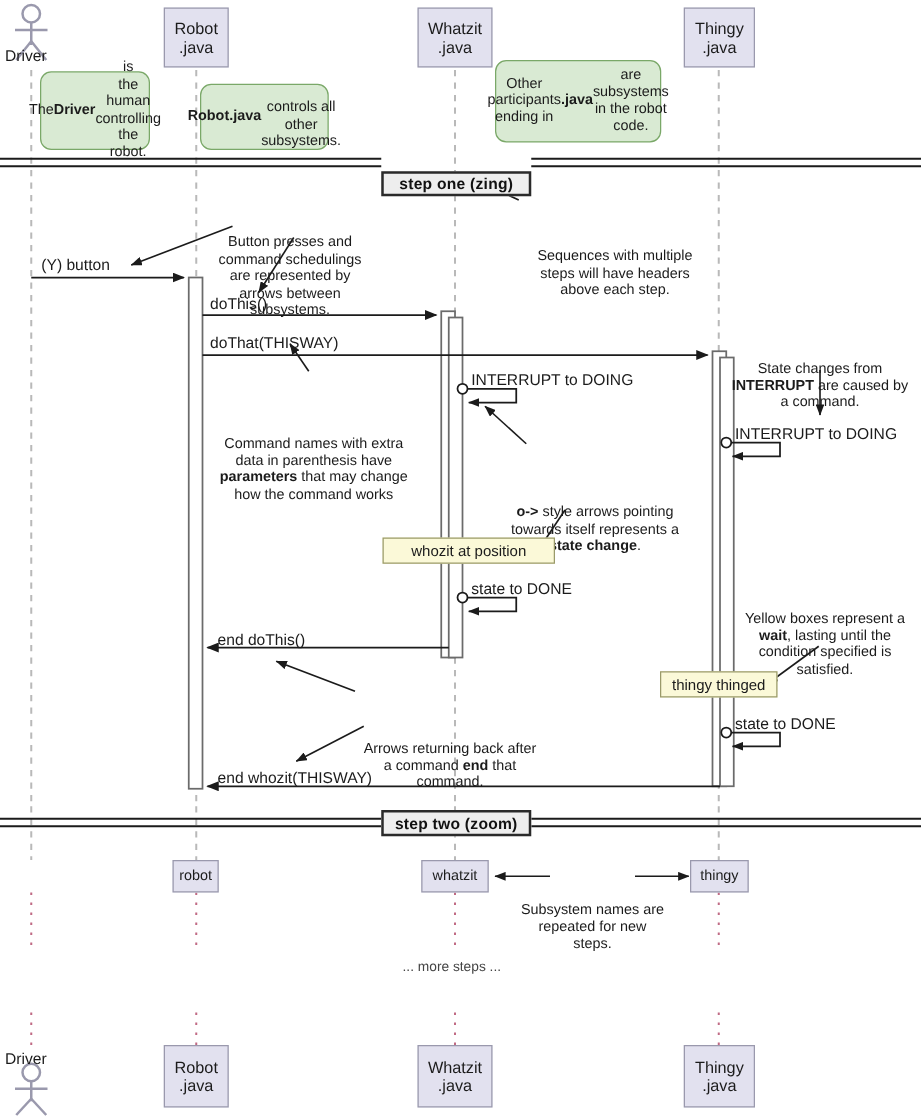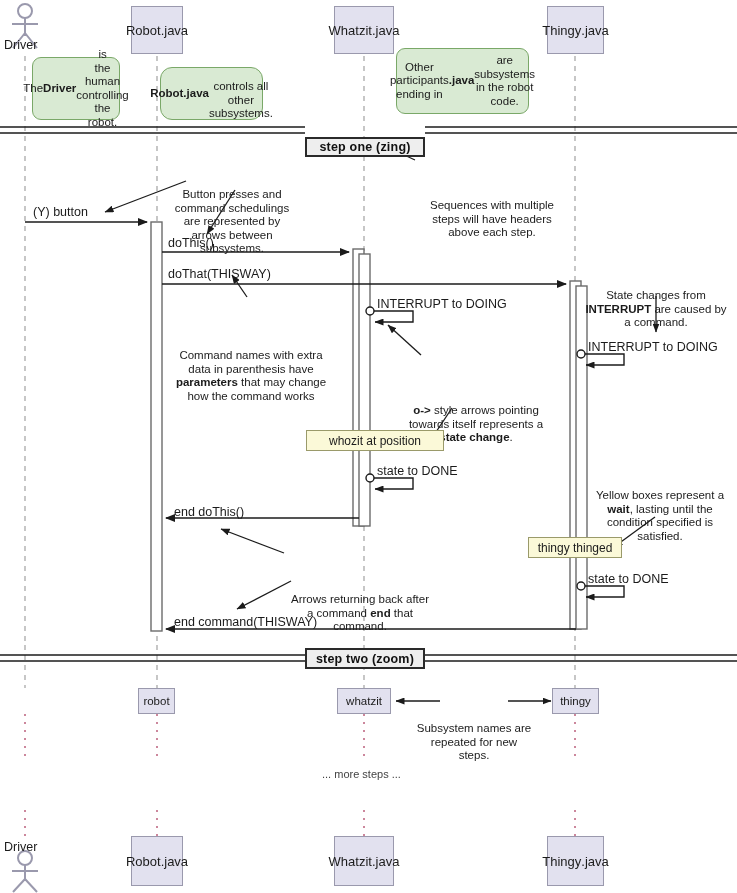--- a/index.html
+++ b/index.html
@@ -19,21 +19,21 @@
     display:flex;align-items:center;justify-content:center;
     padding:3px 5px;box-sizing:border-box;
   }
   .annot{
     position:absolute;font-size:11.5px;line-height:13.5px;
     text-align:center;color:#1b1b1b;margin-top:46px;
   }
   .pbox{
     position:absolute;background:#e2e1ef;border:1px solid #9a99ad;
     font-size:13px;line-height:15px;text-align:center;color:#1b1b1b;
-    display:flex;align-items:center;justify-content:center;
+    display:flex;flex-direction:column;align-items:center;justify-content:center;
     box-sizing:border-box;
   }
   .pbox.small{font-size:11.5px;line-height:13px;}
   .stepbar{
     position:absolute;background:#eeeeee;border:2px solid #2a2a2a;
     font-size:12.5px;font-weight:bold;color:#111;
     display:flex;align-items:center;justify-content:center;
     box-sizing:border-box;letter-spacing:.2px;
   }
   .wait{
@@ -181,21 +181,21 @@
   <div class="pbox" style="left:334px;top:6px;width:60px;height:48px;">
     <span>Whatzit</span>
     <span>.java</span>
   </div>
   <div class="pbox" style="left:547px;top:6px;width:57px;height:48px;">
     <span>Thingy</span>
     <span>.java</span>
   </div>
 
   <div class="note" style="left:32px;top:57px;width:88px;height:63px;">The <b>Driver</b> is<br>the human<br>controlling the<br>robot.</div>
-  <div class="note" style="left:160px;top:67px;width:103px;height:53px;border-radius:12px;"><b>Robot.java</b><br>controls all other<br>subsystems.</div>
+  <div class="note" style="left:160px;top:67px;width:103px;height:53px;"><b>Robot.java</b><br>controls all other<br>subsystems.</div>
   <div class="note" style="left:396px;top:48px;width:133px;height:66px;">Other participants<br>ending in <b>.java</b> are<br>subsystems in the robot<br>code.</div>
 
   <div class="stepbar" style="left:305px;top:121px;width:120px;height:20px;margin-top:16px;">step one (zing)</div>
   <div class="stepbar" style="left:305px;top:648px;width:120px;height:21px;">step two (zoom)</div>
 
   <div class="annot" style="left:164px;top:142px;width:136px;">Button presses and<br>command schedulings<br>are represented by<br>arrows between<br>subsystems.</div>
   <div class="annot" style="left:418px;top:153px;width:148px;">Sequences with multiple<br>steps will have headers<br>above each step.</div>
   <div class="annot" style="left:578px;top:243px;width:156px;">State changes from<br><b>INTERRUPT</b> are caused by<br>a command.</div>
   <div class="annot" style="left:168px;top:303px;width:166px;">Command names with extra<br>data in parenthesis have<br><b>parameters</b> that may change<br>how the command works</div>
   <div class="annot" style="left:396px;top:358px;width:160px;"><b>o-&gt;</b> style arrows pointing<br>towards itself represents a<br><b>state change</b>.</div>
@@ -204,21 +204,21 @@
   <div class="annot" style="left:404px;top:676px;width:140px;">Subsystem names are<br>repeated for new<br>steps.</div>
 
   <div class="msg" style="left:33px;top:205px;">(Y) button</div>
   <div class="msg" style="left:168px;top:236px;">doThis()</div>
   <div class="msg" style="left:168px;top:267px;">doThat(THISWAY)</div>
   <div class="msg" style="left:377px;top:297px;">INTERRUPT to DOING</div>
   <div class="msg" style="left:377px;top:464px;">state to DONE</div>
   <div class="msg" style="left:588px;top:340px;">INTERRUPT to DOING</div>
   <div class="msg" style="left:588px;top:572px;">state to DONE</div>
   <div class="msg" style="left:174px;top:505px;">end doThis()</div>
-  <div class="msg" style="left:174px;top:615px;">end command(THISWAY)</div>
+  <div class="msg" style="left:174px;top:615px;">end whozit(THISWAY)</div>
 
   <div class="wait" style="left:306px;top:430px;width:138px;height:21px;">whozit at position</div>
   <div class="wait" style="left:528px;top:537px;width:94px;height:21px;">thingy thinged</div>
 
   <div class="pbox small" style="left:138px;top:688px;width:37px;height:26px;">
     <span>robot</span>
   </div>
   <div class="pbox small" style="left:337px;top:688px;width:54px;height:26px;">
     <span>whatzit</span>
   </div>

